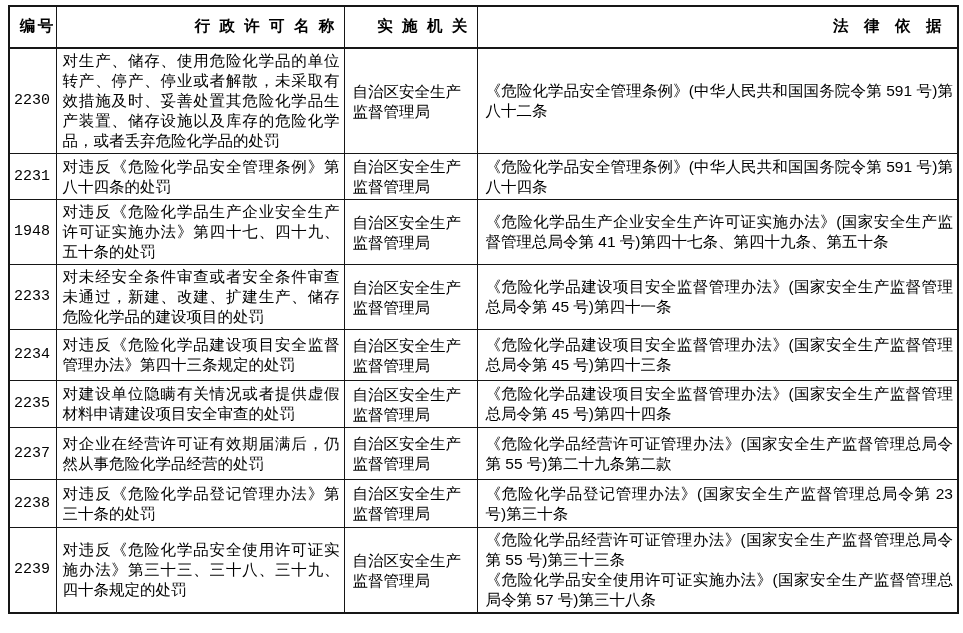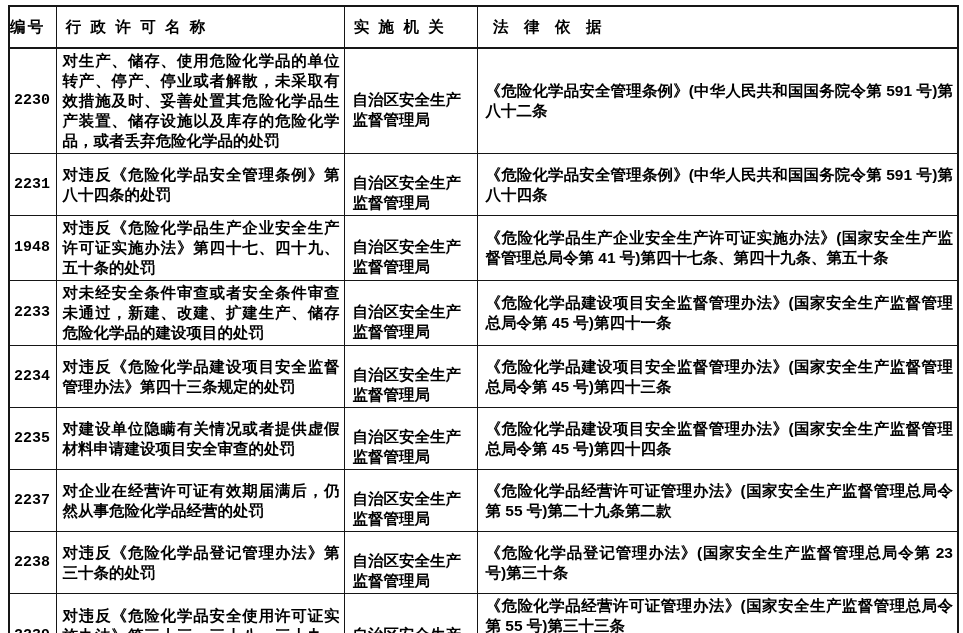--- a/index.html
+++ b/index.html
@@ -30,57 +30,57 @@
   col.c-id    { width: 47px; }
   col.c-name  { width: 288px; }
   col.c-agency{ width: 133px; }
   col.c-legal { width: 481px; }
 
   .doc-table th, .doc-table td {
     border: 1px solid #161616;
     vertical-align: middle;
     padding: 2px 4px;
     overflow: hidden;
-    font-weight: bold;
   }
   .doc-table thead tr { height: 33px; }
   .doc-table thead th {
     font-weight: bold;
-    text-align: left;
+    text-align: right;
     border-bottom: 2px solid #161616;
     padding: 10px 0;
+    font-family: Liberation Mono, monospace;
   }
   th.h-id     { letter-spacing: 0.15em; }
   th.h-name   { letter-spacing: 0.6em;  text-indent: 0.6em; }
   th.h-agency { letter-spacing: 0.6em;  text-indent: 0.6em; }
   th.h-legal  { letter-spacing: 1.0em;  text-indent: 1.0em; }
 
   td.cell-id {
     font-family: "Liberation Mono", "DejaVu Sans Mono", monospace;
     font-size: 15px;
   }
   td.cell-name {
     text-align: justify;
     padding: 2px 4px 2px 6px;
   }
   td.cell-agency {
-    padding: 19px 10px 2px 8px;
+    padding: 3px 10px 2px 8px;
   }
   td.cell-legal {
     padding: 2px 4px 2px 8px;
     white-space: pre-line;
     text-align: justify;
   }
   
   tbody tr:nth-child(1)  { height: 99px; }
   tbody tr:nth-child(2)  { height: 45px; }
   tbody tr:nth-child(3)  { height: 60px; }
   tbody tr:nth-child(4)  { height: 60px; }
   tbody tr:nth-child(5)  { height: 51px; margin-top: 10px; }
-  tbody tr:nth-child(6)  { height: 61px; border-radius: 17px; }
+  tbody tr:nth-child(6)  { height: 47px; border-radius: 17px; }
   tbody tr:nth-child(7)  { height: 52px; }
   tbody tr:nth-child(8)  { height: 48px; }
   tbody tr:nth-child(9)  { height: 46px; }
   tbody tr:nth-child(10) { height: 82px; }
 </style>
 </head>
 <body>
 
 <div class="page">
   <table class="doc-table">

